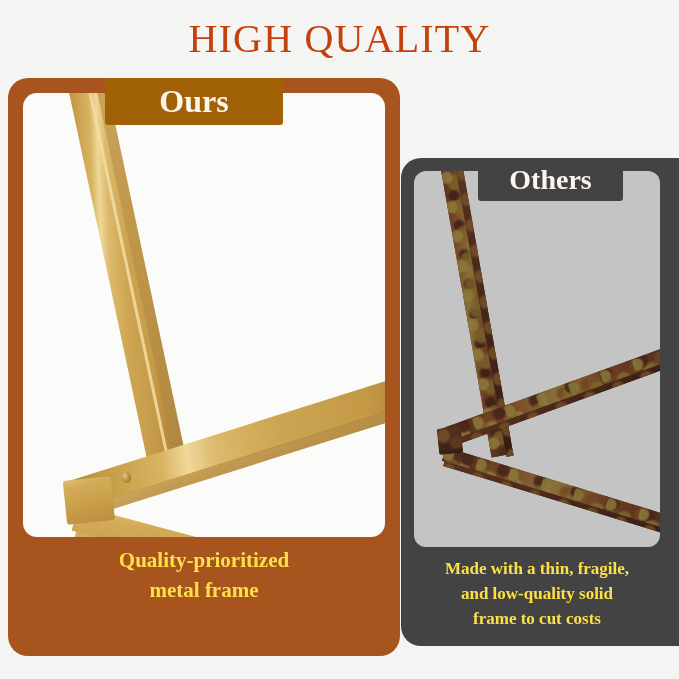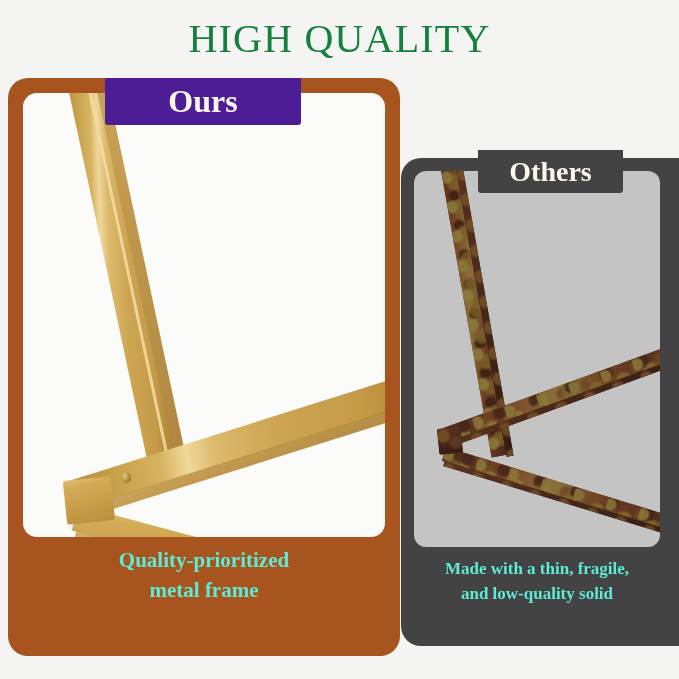--- a/index.html
+++ b/index.html
@@ -29,21 +29,21 @@
   .page-title {
     position: absolute;
     left: 0;
     top: 16px;
     width: 679px;
     text-align: center;
     font-family: "Liberation Serif", "DejaVu Serif", serif;
     font-size: 40px;
     font-weight: 400;
     letter-spacing: 1.2px;
-    color: #15803d;
+    color: #c2410c;
     line-height: 46px;
     white-space: nowrap;
   }
 
   
   .card {
     position: absolute;
     box-sizing: border-box;
   }
 
@@ -165,44 +165,44 @@
     align-items: center;
     justify-content: center;
     color: #fdf6ec;
     font-family: "Liberation Serif", "DejaVu Serif", serif;
     font-weight: 700;
     white-space: nowrap;
   }
   .tab-ours {
     left: 105px;
     top: 78px;
-    width: 196px;
+    width: 178px;
     height: 47px;
-    background: #4c1d95;
+    background: #a16207;
     font-size: 32px;
     border-bottom-left-radius: 3px;
     border-bottom-right-radius: 3px;
   }
   .tab-others {
     left: 478px;
-    top: 150px;
+    top: 158px;
     width: 145px;
     height: 43px;
     background: #434343;
     font-size: 28px;
     border-bottom-left-radius: 3px;
     border-bottom-right-radius: 3px;
   }
 
   
   .caption {
     position: absolute;
     box-sizing: border-box;
     text-align: center;
-    color: #5eead4;
+    color: #fde047;
     font-family: "Liberation Serif", "DejaVu Serif", serif;
     font-weight: 700;
   }
   .caption-ours {
     left: 15px;
     top: 467px;
     width: 362px;
     font-size: 21px;
     line-height: 30px;
   }
@@ -291,20 +291,21 @@
 
         <div class="bar rust-face-dark" style="left:24px; top:258px; width:24px; height:26px;
                     transform: rotate(-6deg); border-radius:2px;"></div>
 
       </div>
     </div>
 
     <div class="caption caption-others">
       <span class="caption-line">Made with a thin, fragile,</span>
       <span class="caption-line">and low-quality solid</span>
+      <span class="caption-line">frame to cut costs</span>
     </div>
   </div>
 
   <div class="tab tab-ours">Ours</div>
 
   <div class="tab tab-others">Others</div>
 
 </div>
 
 </body></html>

